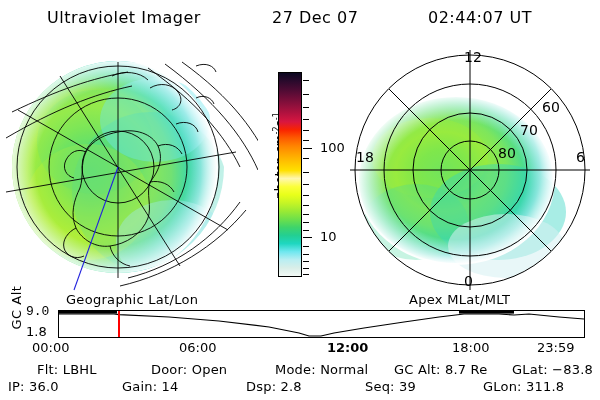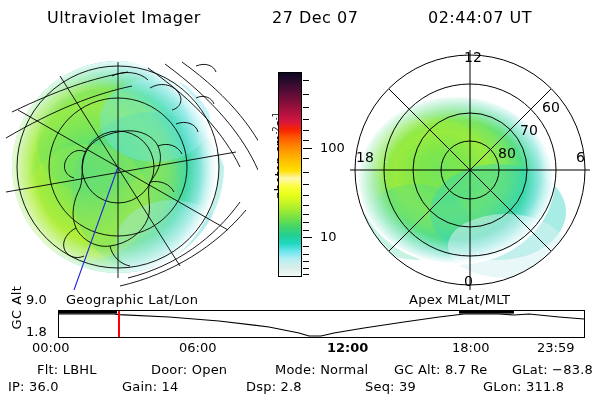--- a/index.html
+++ b/index.html
@@ -46,21 +46,21 @@
   #orbit-ylabel{
     position:absolute;left:-14px;top:8px;width:60px;
     transform:rotate(-90deg);text-align:center;
     font-size:13px;white-space:nowrap;letter-spacing:0.5px;
   }
   #orbit-box{
     position:absolute;left:58px;top:18px;width:527px;height:28px;
     border:1px solid #000;box-sizing:border-box;
   }
   .orbit-ytick{position:absolute;left:26px;font-size:13px;white-space:nowrap;}
-  #orbit-yt0{top:0;}
+  #orbit-yt0{top:12px;font-family:Liberation Mono, monospace;}
   #orbit-yt1{top:32px;}
   .orbit-caption{position:absolute;top:0px;font-size:13px;white-space:nowrap;letter-spacing:0.3px;}
   #orbit-caption-left{left:66px;}
   #orbit-caption-right{left:409px;}
   .orbit-xlabel{position:absolute;top:48px;font-size:13px;white-space:nowrap;}
 
   
   #status{left:0;top:362px;width:600px;height:36px;}
   #status .cell{position:absolute;font-size:13px;white-space:nowrap;letter-spacing:0.2px;}
   .row0{top:0px;margin-left:29px;}

